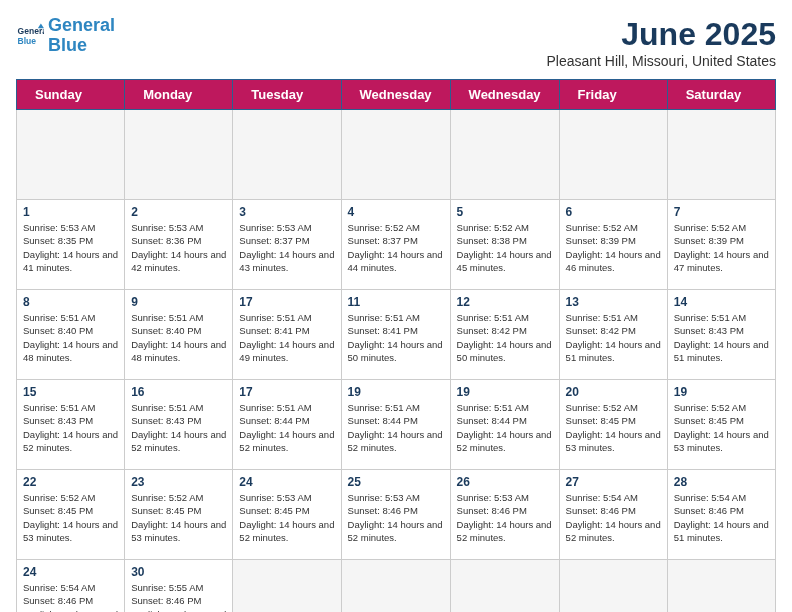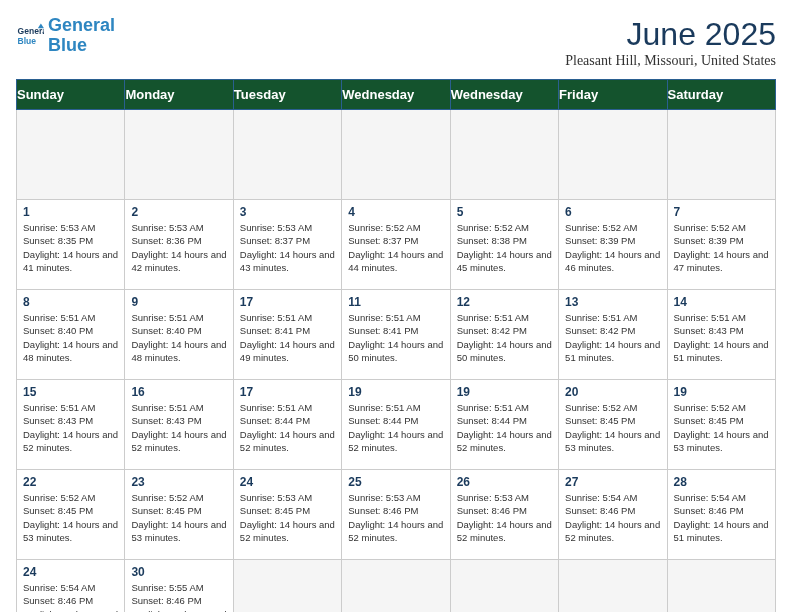--- a/index.html
+++ b/index.html
@@ -32,37 +32,36 @@
     }
     .logo-icon {
       width: 28px;
       height: 28px;
     }
     .title-area {
       text-align: right;
     }
     .month-title {
       font-size: 32px;
-      font-weight: normal;
+      font-weight: bold;
       color: #1a3a5c;
     }
     .location {
       font-size: 14px;
       color: #333;
-      font-family: Liberation Serif, serif;
     }
     .calendar {
       width: 100%;
       border-collapse: collapse;
       border: 1px solid #ccc;
     }
     .calendar th {
-      background-color: #14532d;
+      background-color: #be185d;
       color: white;
-      padding: 7px 0;
+      padding: 7px 18px;
       font-size: 13px;
       font-weight: bold;
       text-align: left;
       border: 1px solid #2a5f90;
     }
     .calendar td {
       vertical-align: top;
       padding: 5px 6px;
       border: 1px solid #ccc;
       font-size: 10px;

